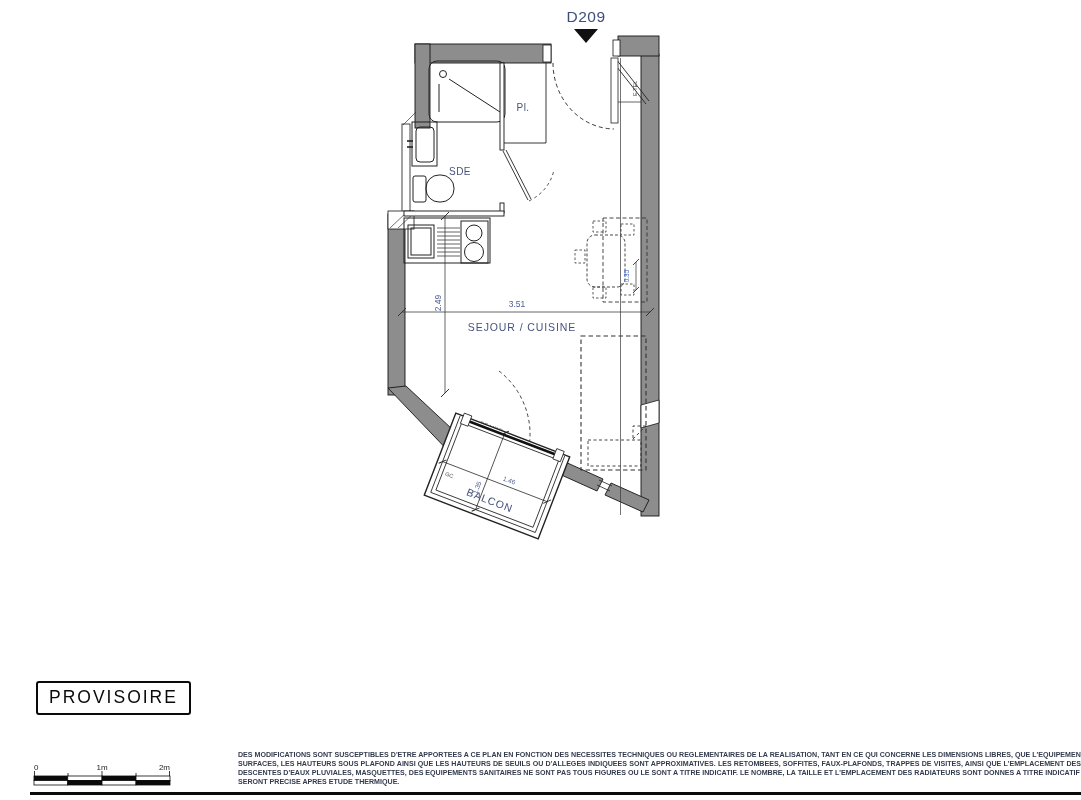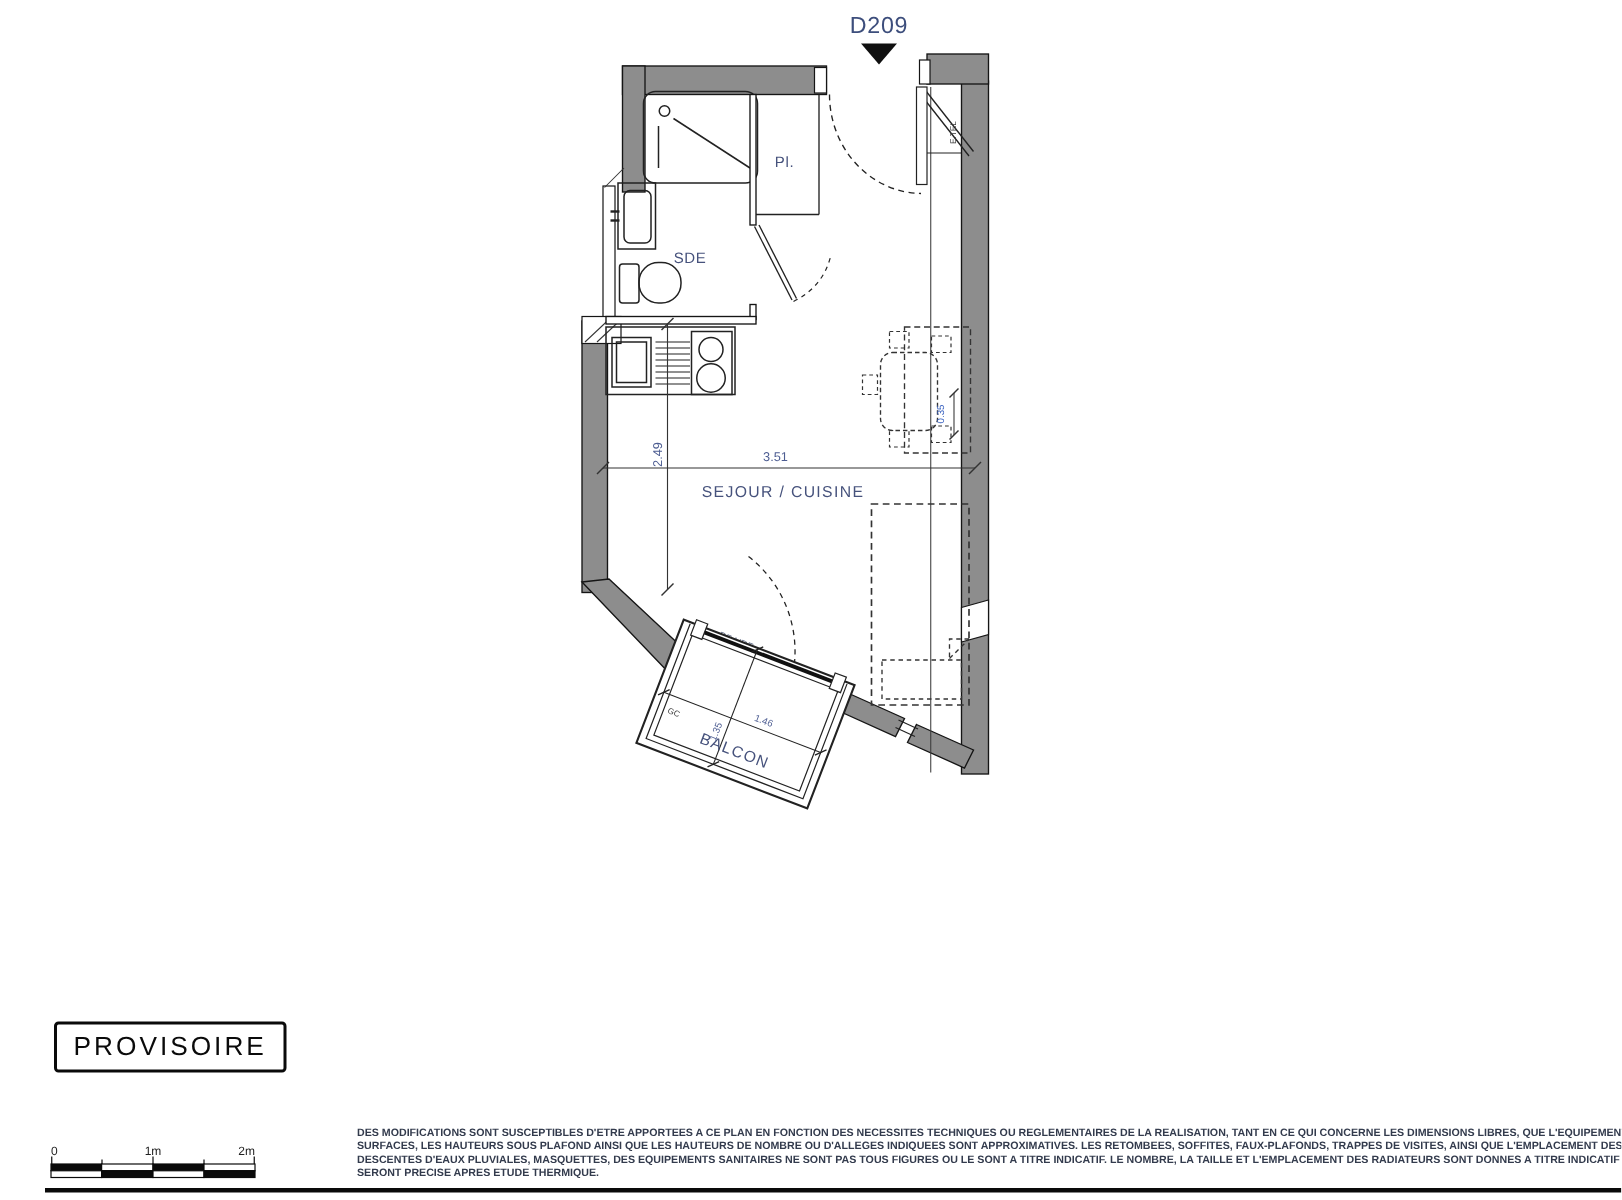--- a/index.html
+++ b/index.html
@@ -211,20 +211,20 @@
       <rect x="37.75" y="20.5" width="34.25" height="4.5" fill="#0a0a0a"></rect>
       <rect x="72" y="20.5" width="34" height="4.5" fill="#ffffff"></rect>
       <rect x="106" y="20.5" width="34" height="4.5" fill="#0a0a0a"></rect>
     </g>
   </svg>
 </div>
 
 
 <div class="disclaimer">
   <div class="disc-line">DES MODIFICATIONS SONT SUSCEPTIBLES D'ETRE APPORTEES A CE PLAN EN FONCTION DES NECESSITES TECHNIQUES OU REGLEMENTAIRES DE LA REALISATION, TANT EN CE QUI CONCERNE LES DIMENSIONS LIBRES, QUE L'EQUIPEMENT. LES</div>
-  <div class="disc-line">SURFACES, LES HAUTEURS SOUS PLAFOND AINSI QUE LES HAUTEURS DE NOMBRE OU D'ALLEGES INDIQUEES SONT APPROXIMATIVES. LES RETOMBEES, SOFFITES, FAUX-PLAFONDS, TRAPPES DE VISITES, AINSI QUE L'EMPLACEMENT DES</div>
+  <div class="disc-line">SURFACES, LES HAUTEURS SOUS PLAFOND AINSI QUE LES HAUTEURS DE SEUILS OU D'ALLEGES INDIQUEES SONT APPROXIMATIVES. LES RETOMBEES, SOFFITES, FAUX-PLAFONDS, TRAPPES DE VISITES, AINSI QUE L'EMPLACEMENT DES</div>
   <div class="disc-line">DESCENTES D'EAUX PLUVIALES, MASQUETTES, DES EQUIPEMENTS SANITAIRES NE SONT PAS TOUS FIGURES OU LE SONT A TITRE INDICATIF. LE NOMBRE, LA TAILLE ET L'EMPLACEMENT DES RADIATEURS SONT DONNES A TITRE INDICATIF ET</div>
   <div class="disc-line last">SERONT PRECISE APRES ETUDE THERMIQUE.</div>
 </div>
 
 <div class="bottom-rule"></div>
 
 </div>
 
 </body></html>

